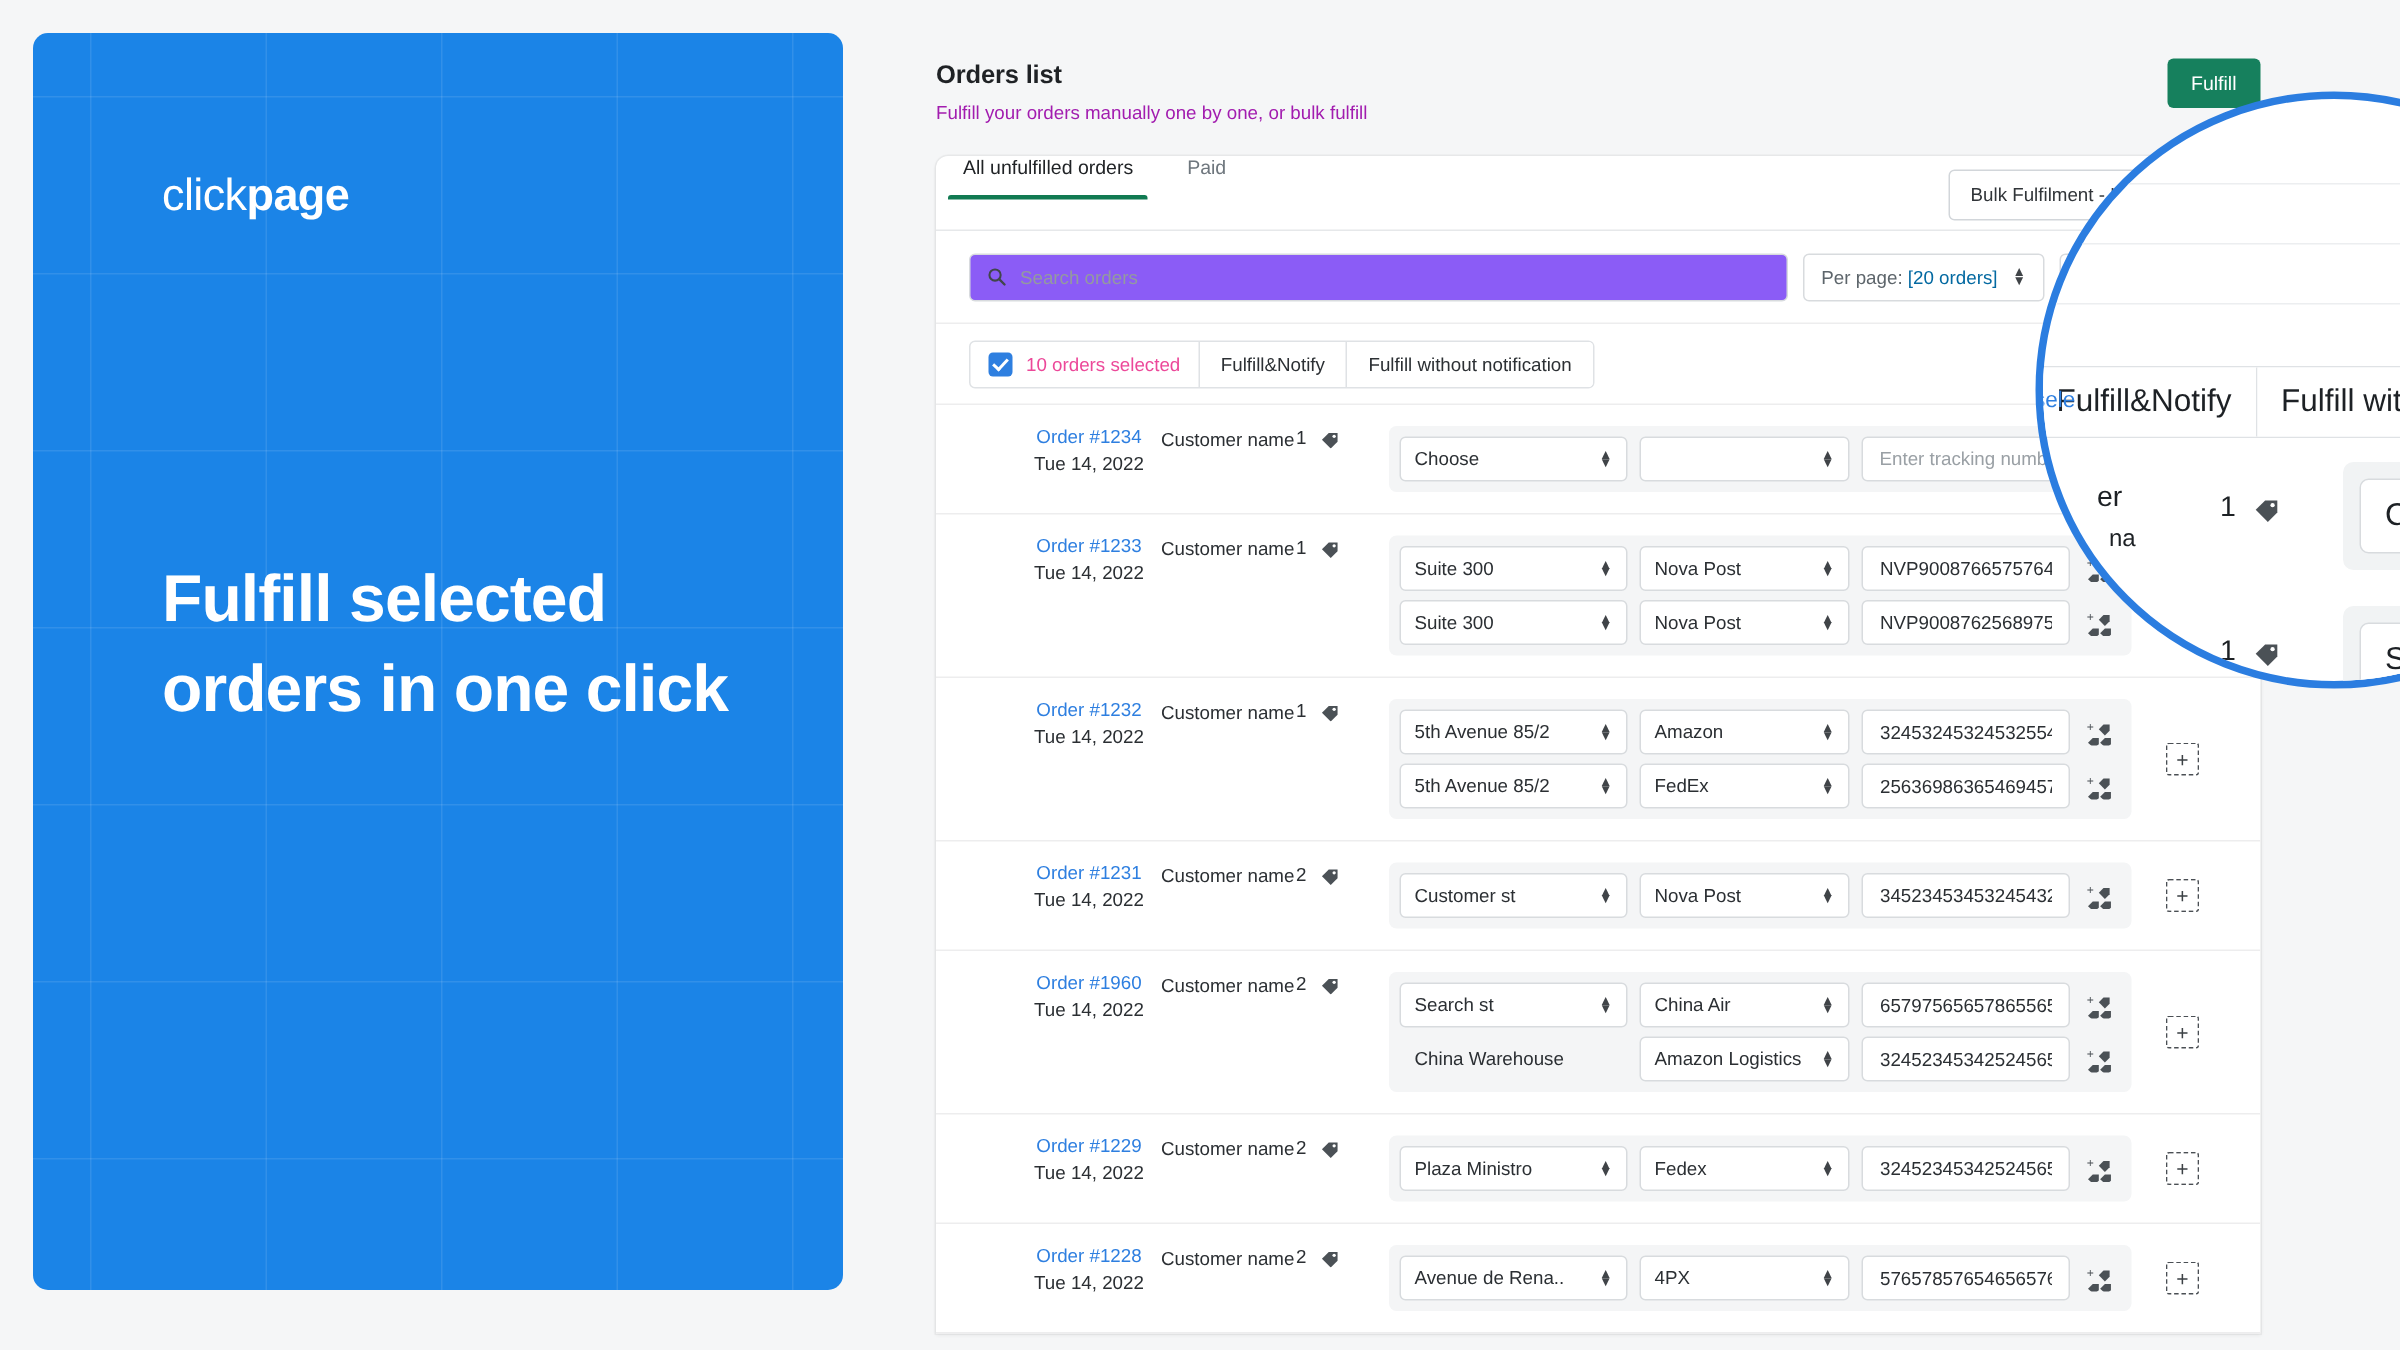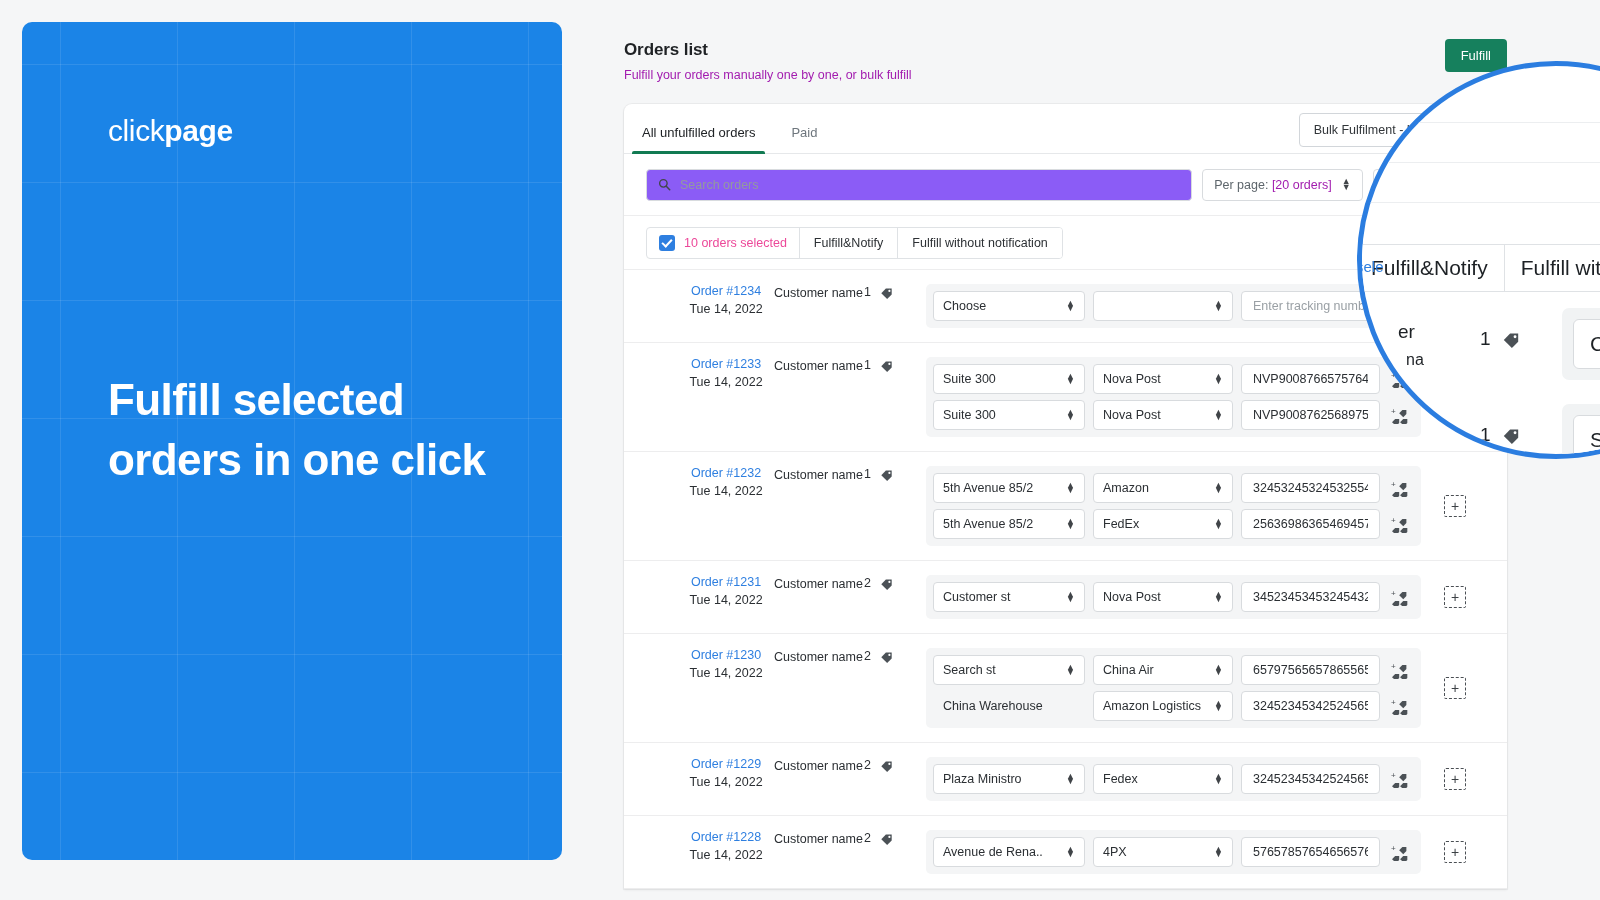--- a/index.html
+++ b/index.html
@@ -64,21 +64,21 @@
     box-shadow: 0 0 0 1px rgba(0,0,0,0.04), 0 1px 3px rgba(0,0,0,0.07);
     overflow: hidden;
   }
 
   
   .tabs-row {
     position: relative; height: 50px;
     border-bottom: 1px solid #e6e8ea;
     display: flex; align-items: flex-end;
   }
-  .tabs { display: flex; align-items: flex-end; height: 100%; padding-left: 0; }
+  .tabs { display: flex; align-items: flex-start; height: 100%; padding-left: 0; }
   .tab {
     padding: 0 18px 13px 18px;
     font-size: 13px; color: #6e767d; cursor: pointer;
     position: relative; background: none; border: none; font-family: inherit;
   }
   .tab.active { color: #202326; }
   .tab.active::after {
     content: ""; position: absolute; left: 8px; right: 8px; bottom: -1px;
     height: 3px; background: #117a52; border-radius: 2px 2px 0 0;
   }
@@ -105,21 +105,21 @@
     border: none; outline: none; flex: 1;
     font-size: 12.5px; color: #2c3034; font-family: inherit; background: transparent;
   }
   .search-box input::placeholder { color: #949a9f; }
   .sel-pill {
     height: 32px; border: 1px solid #d8dbde; border-radius: 4px;
     display: flex; align-items: center; gap: 10px; padding: 0 11px;
     font-size: 12.5px; color: #5d656b; background: #fff; cursor: pointer;
     white-space: nowrap;
   }
-  .sel-pill .val { color: #a21caf; }
+  .sel-pill .val { color: #0369a1; }
   .spin { display: inline-block; line-height: 0.6; font-size: 9px; color: #404448; }
   .spin b { display: block; font-weight: 400; }
 
   
   .selbar {
     height: 54px; display: flex; align-items: center;
     padding: 0 22px; border-bottom: 1px solid #ededee;
   }
   .selbar-inner {
     border: 1px solid #dfe2e5; border-radius: 4px;
@@ -548,21 +548,21 @@
                 </div>
               </div>
             </div>
             <div class="c-add">
               <span class="boxplus">+</span>
             </div>
           </div>
           <div class="row">
             <div class="c-chk"><span class="chk"></span></div>
             <div class="c-order">
-              <div class="oid">Order #1230</div>
+              <div class="oid">Order #1960</div>
               <div class="odate">Tue 14, 2022</div>
             </div>
             <div class="c-cust">Customer name</div>
             <div class="c-qty">
               <span class="n">2</span>
               <svg width="13" height="13" viewBox="0 0 20 20">
                 <path d="M2 11 L9 4 L18 4 L18 13 L11 20 Z" fill="#4b5156"></path>
                 <circle cx="14.5" cy="7.5" r="1.7" fill="#fff"></circle>
               </svg>
             </div>

